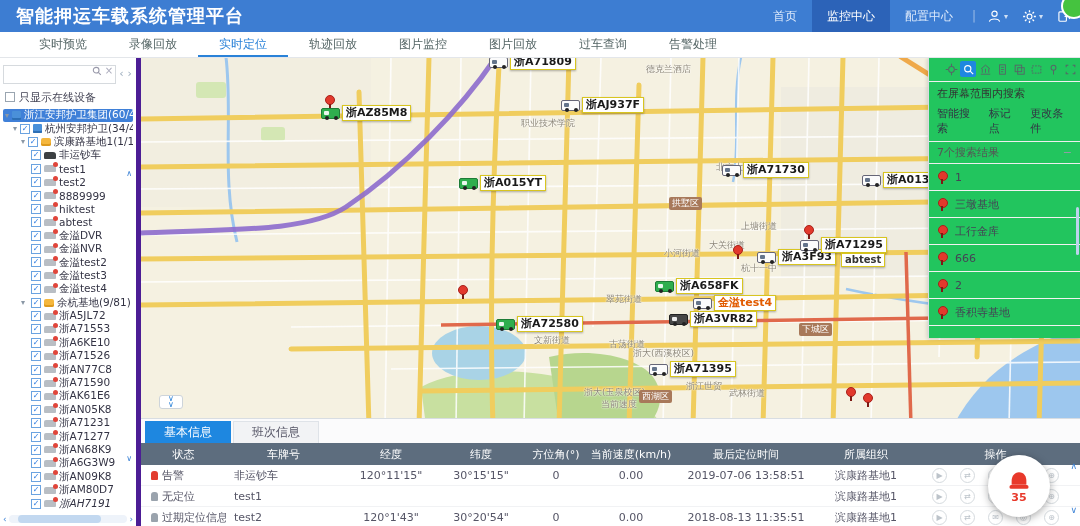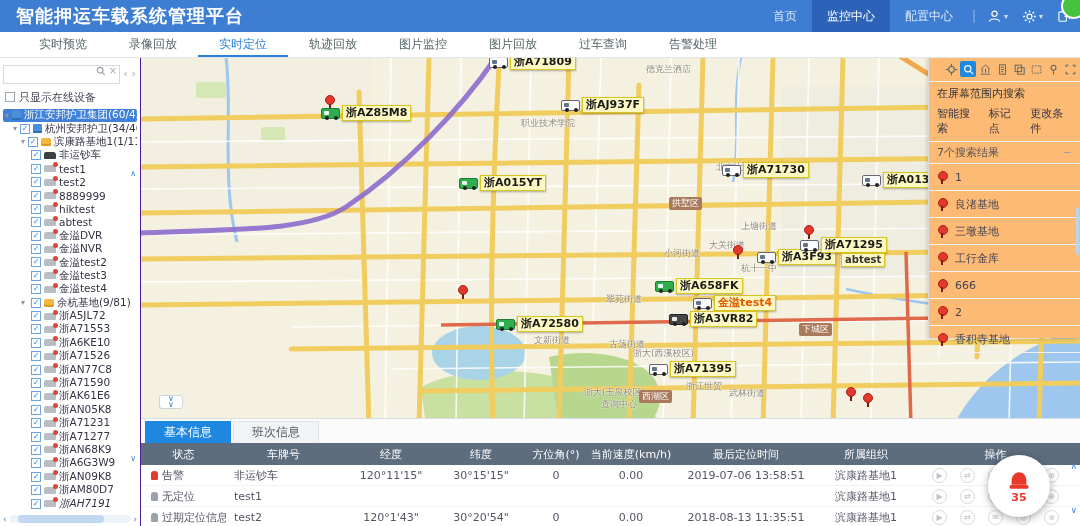--- a/index.html
+++ b/index.html
@@ -16,21 +16,21 @@
   .hdr svg{display:block}
   .hdr .caret{color:#cfe0f5;font-size:8px}
   .corner-bubble{position:absolute;right:-7px;top:-7px;width:26px;height:26px;border-radius:50%;background:#45c33f;border:2px solid #fff;z-index:40}
 
   
   .tabbar{position:absolute;left:0;top:32px;right:0;height:26px;background:#fff;border-bottom:1px solid #e3e6ea;display:flex;padding-left:18px;z-index:25}
   .tabbar .tab{font-size:12px;color:#566;line-height:24px;padding:0 21px;cursor:pointer;white-space:nowrap}
   .tabbar .tab.active{color:#2a82d8;border-bottom:2px solid #2a82d8}
 
   
-  .side{position:absolute;left:0;top:58px;bottom:0;width:141px;background:#fff;border-right:1px solid #4c1d95;z-index:20;padding:5px 3px 14px 3px;overflow:hidden}
+  .side{position:absolute;left:0;top:58px;bottom:0;width:141px;background:#fff;border-right:5px solid #4c1d95;z-index:20;padding:5px 3px 14px 3px;overflow:hidden}
   .srch{display:flex;align-items:center;gap:2px}
   .srch .box{flex:1;position:relative}
   .srch input{width:100%;height:19px;border:1px solid #d6dade;font-size:11px;padding:0 26px 0 4px;outline:none}
   .srch .mag{position:absolute;right:14px;top:3px}
   .srch .clr{position:absolute;right:3px;top:2px;font-size:10px;color:#aab;cursor:pointer}
   .srch .pg{font-size:11px;color:#9ab;cursor:pointer;padding:0 1px}
   .filter{display:flex;align-items:center;gap:4px;margin:6px 2px 4px 2px;font-size:11px;color:#445}
   .cbx{width:10px;height:10px;border:1px solid #9aa5b0;background:#fff;display:inline-block}
   .tree{position:relative}
   .trow{display:flex;align-items:center;height:13.4px;font-size:10.5px;color:#334;white-space:nowrap;cursor:pointer;gap:3px;overflow:hidden}
@@ -50,38 +50,38 @@
   .hscroll .arr{color:#3b82d6;font-size:9px;cursor:pointer}
   .hscroll .track{flex:1;height:8px;background:#eef3fa;border-radius:4px;position:relative}
   .hscroll .thumb{position:absolute;left:8%;width:70%;top:0;height:8px;background:#c2d8f0;border-radius:4px}
 
   
   .map{position:absolute;left:141px;top:57px;width:939px;height:369px;overflow:hidden;background:#f5f1e1}
   .map svg.base{position:absolute;left:0;top:0}
   .street{position:absolute;font-size:9px;color:#8d8779;white-space:nowrap;text-shadow:0 0 2px #fff,0 0 2px #fff;z-index:2}
   .district{position:absolute;background:#a8795a;color:#fff;font-size:9px;padding:0 3px;border-radius:2px;line-height:13px;z-index:2;white-space:nowrap}
   .marker{position:absolute;display:flex;align-items:center;gap:2px;z-index:4}
-  .plate{background:#fef9c3;border:1px solid #d8c51f;padding:0 3px;font-size:11px;font-weight:bold;color:#1a1a1a;line-height:14px;white-space:nowrap;box-shadow:0 1px 2px rgba(0,0,0,.3)}
+  .plate{background:#ffffff;border:1px solid #d8c51f;padding:0 3px;font-size:11px;font-weight:bold;color:#1a1a1a;line-height:14px;white-space:nowrap;box-shadow:0 1px 2px rgba(0,0,0,.3)}
   .plate.hot{color:#e25b00}
   .plate.sub{font-size:10px;line-height:12px;color:#333}
   .truck{display:none;position:relative;width:19px;height:11px;border-radius:2px;flex:none}
   .truck.g,.truck.w,.truck.d{display:inline-block}
   .truck::before{content:"";position:absolute;left:2px;top:2px;width:5px;height:4px;background:rgba(255,255,255,.9);border-radius:1px}
   .truck::after{content:"";position:absolute;bottom:-2px;left:3px;width:4px;height:4px;border-radius:50%;background:#222;box-shadow:9px 0 0 #222}
   .truck.g{background:#2fae4e;border:1px solid #1d7c36}
   .truck.w{background:#fbfbfb;border:1px solid #667}
   .truck.w::before{background:#64748b}
   .truck.d{background:#474747;border:1px solid #222}
   .pin{position:absolute;width:10px;height:14px;z-index:3}
   .pin::before{content:"";position:absolute;top:0;left:0;width:8px;height:8px;border-radius:50%;background:#e2392c;border:1px solid #a8211a}
   .pin::after{content:"";position:absolute;top:9px;left:4px;width:2px;height:5px;background:#7d1a14}
   .map-collapse{position:absolute;left:18px;top:338px;width:24px;height:14px;background:#fff;border:1px solid #cdd4da;border-radius:3px;color:#2a82d8;font-size:8px;line-height:6px;text-align:center;cursor:pointer;z-index:5}
 
   
-  .rpanel{position:absolute;right:0;top:0;width:152px;height:281px;background:#fdba74;border-left:1px solid #d8dde2;box-shadow:-1px 1px 4px rgba(0,0,0,.15);z-index:6;font-size:11px}
+  .rpanel{position:absolute;right:0;top:0;width:152px;height:281px;background:#22c55e;border-left:1px solid #d8dde2;box-shadow:-1px 1px 4px rgba(0,0,0,.15);z-index:6;font-size:11px}
   .rp-tools{display:flex;gap:1px;padding:4px 2px 4px 14px;border-bottom:1px solid #f0f0f0}
   .rp-tool{width:16px;height:16px;display:flex;align-items:center;justify-content:center;border-radius:2px;cursor:pointer}
   .rp-tool svg{display:block}
   .rp-tool.active{background:#1e87e0}
   .rp-scope{padding:4px 8px 2px 8px;color:#333}
   .rp-links{display:flex;align-items:center;gap:10px;padding:3px 8px 5px 8px;border-bottom:1px solid #eee;color:#334}
   .rp-links .chg{margin-left:auto}
   .rp-title{display:flex;align-items:center;padding:3px 8px;border-bottom:1px solid #eee;color:#555}
   .rp-title .minus{margin-left:auto;color:#99a;cursor:pointer}
   .rp-title .minus::after{content:"\2212"}
@@ -458,21 +458,21 @@
     <span class="street" style="left: 380px; top: 60px;">职业技术学院</span>
     <span class="street" style="left: 600px; top: 163px; text-align: right;">上塘街道</span>
     <span class="street" style="left: 568px; top: 182px;">大关街道</span>
     <span class="street" style="left: 523px; top: 190px;">小河街道</span>
     <span class="street" style="left: 600px; top: 205px;">杭十一中</span>
     <span class="street" style="left: 465px; top: 236px;">翠苑街道</span>
     <span class="street" style="left: 393px; top: 277px;">文新街道</span>
     <span class="street" style="left: 468px; top: 281px;">古荡街道</span>
     <span class="street" style="left: 492px; top: 290px;">浙大(西溪校区)</span>
     <span class="street" style="left: 443px; top: 329px;">浙大(玉泉校区)</span>
-    <span class="street" style="left: 460px; top: 341px;">查询中心</span>
+    <span class="street" style="left: 460px; top: 341px;">当前速度</span>
     <span class="street" style="left: 588px; top: 330px;">武林街道</span>
     <span class="street" style="left: 545px; top: 323px;">浙江世贸</span>
   <span class="district" style="left: 528px; top: 140px;">拱墅区</span>
     <span class="district" style="left: 658px; top: 266px;">下城区</span>
     <span class="district" style="left: 498px; top: 333px;">西湖区</span>
   <span class="pin" style="left: 184px; top: 38px;"></span>
     <span class="pin" style="left: 317px; top: 228px;"></span>
     <span class="pin" style="left: 592px; top: 188px;"></span>
     <span class="pin" style="left: 663px; top: 168px;"></span>
     <span class="pin" style="left: 705px; top: 330px;"></span>
@@ -592,24 +592,20 @@
     <div class="rp-title">
       <span>7个搜索结果</span>
       <span class="minus"></span>
     </div>
     <div class="rrow">
         <span class="rpin"></span>
         <span>1</span>
       </div>
       <div class="rrow">
         <span class="rpin"></span>
-        <span>良渚基地</span>
-      </div>
-      <div class="rrow">
-        <span class="rpin"></span>
         <span>三墩基地</span>
       </div>
       <div class="rrow">
         <span class="rpin"></span>
         <span>工行金库</span>
       </div>
       <div class="rrow">
         <span class="rpin"></span>
         <span>666</span>
       </div>

